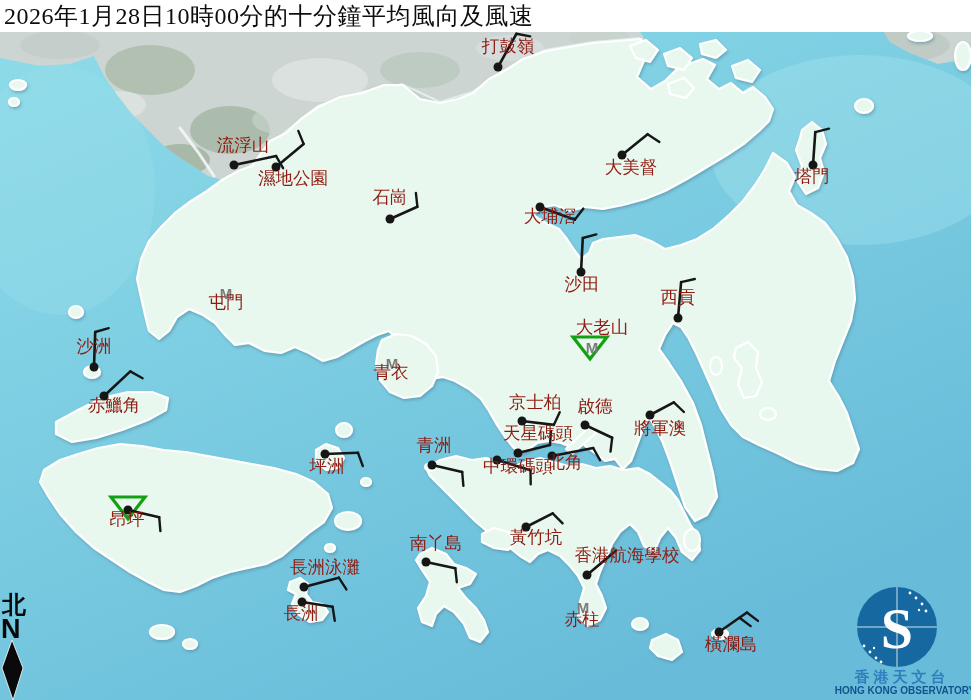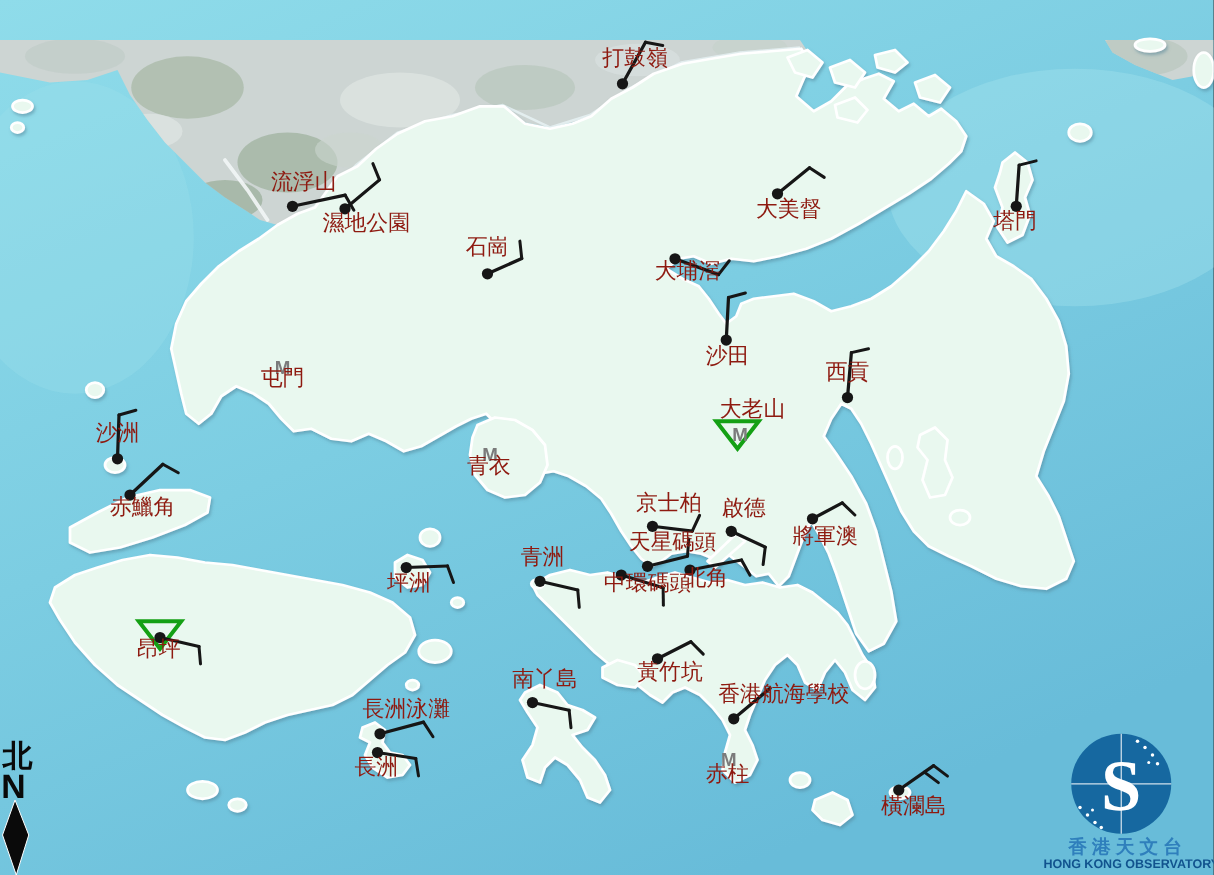--- a/index.html
+++ b/index.html
@@ -298,13 +298,16 @@
           <circle cx="876" cy="658" r="1.4"></circle>
           <circle cx="864" cy="646" r="1.4"></circle>
         <circle cx="881" cy="662" r="1.4"></circle>
           <circle cx="874" cy="648" r="1.2"></circle>
       </g>
       <text class="logo-cn" x="902" y="682" text-anchor="middle">香港天文台</text>
       <text class="logo-en" x="905" y="694" text-anchor="middle">HONG KONG OBSERVATORY</text>
     </g>
   </svg>
 
+  <div class="titlebar">
+    <span class="title">2026年1月28日10時00分的十分鐘平均風向及風速</span>
+  </div>
 </div>
 
 </body></html>

